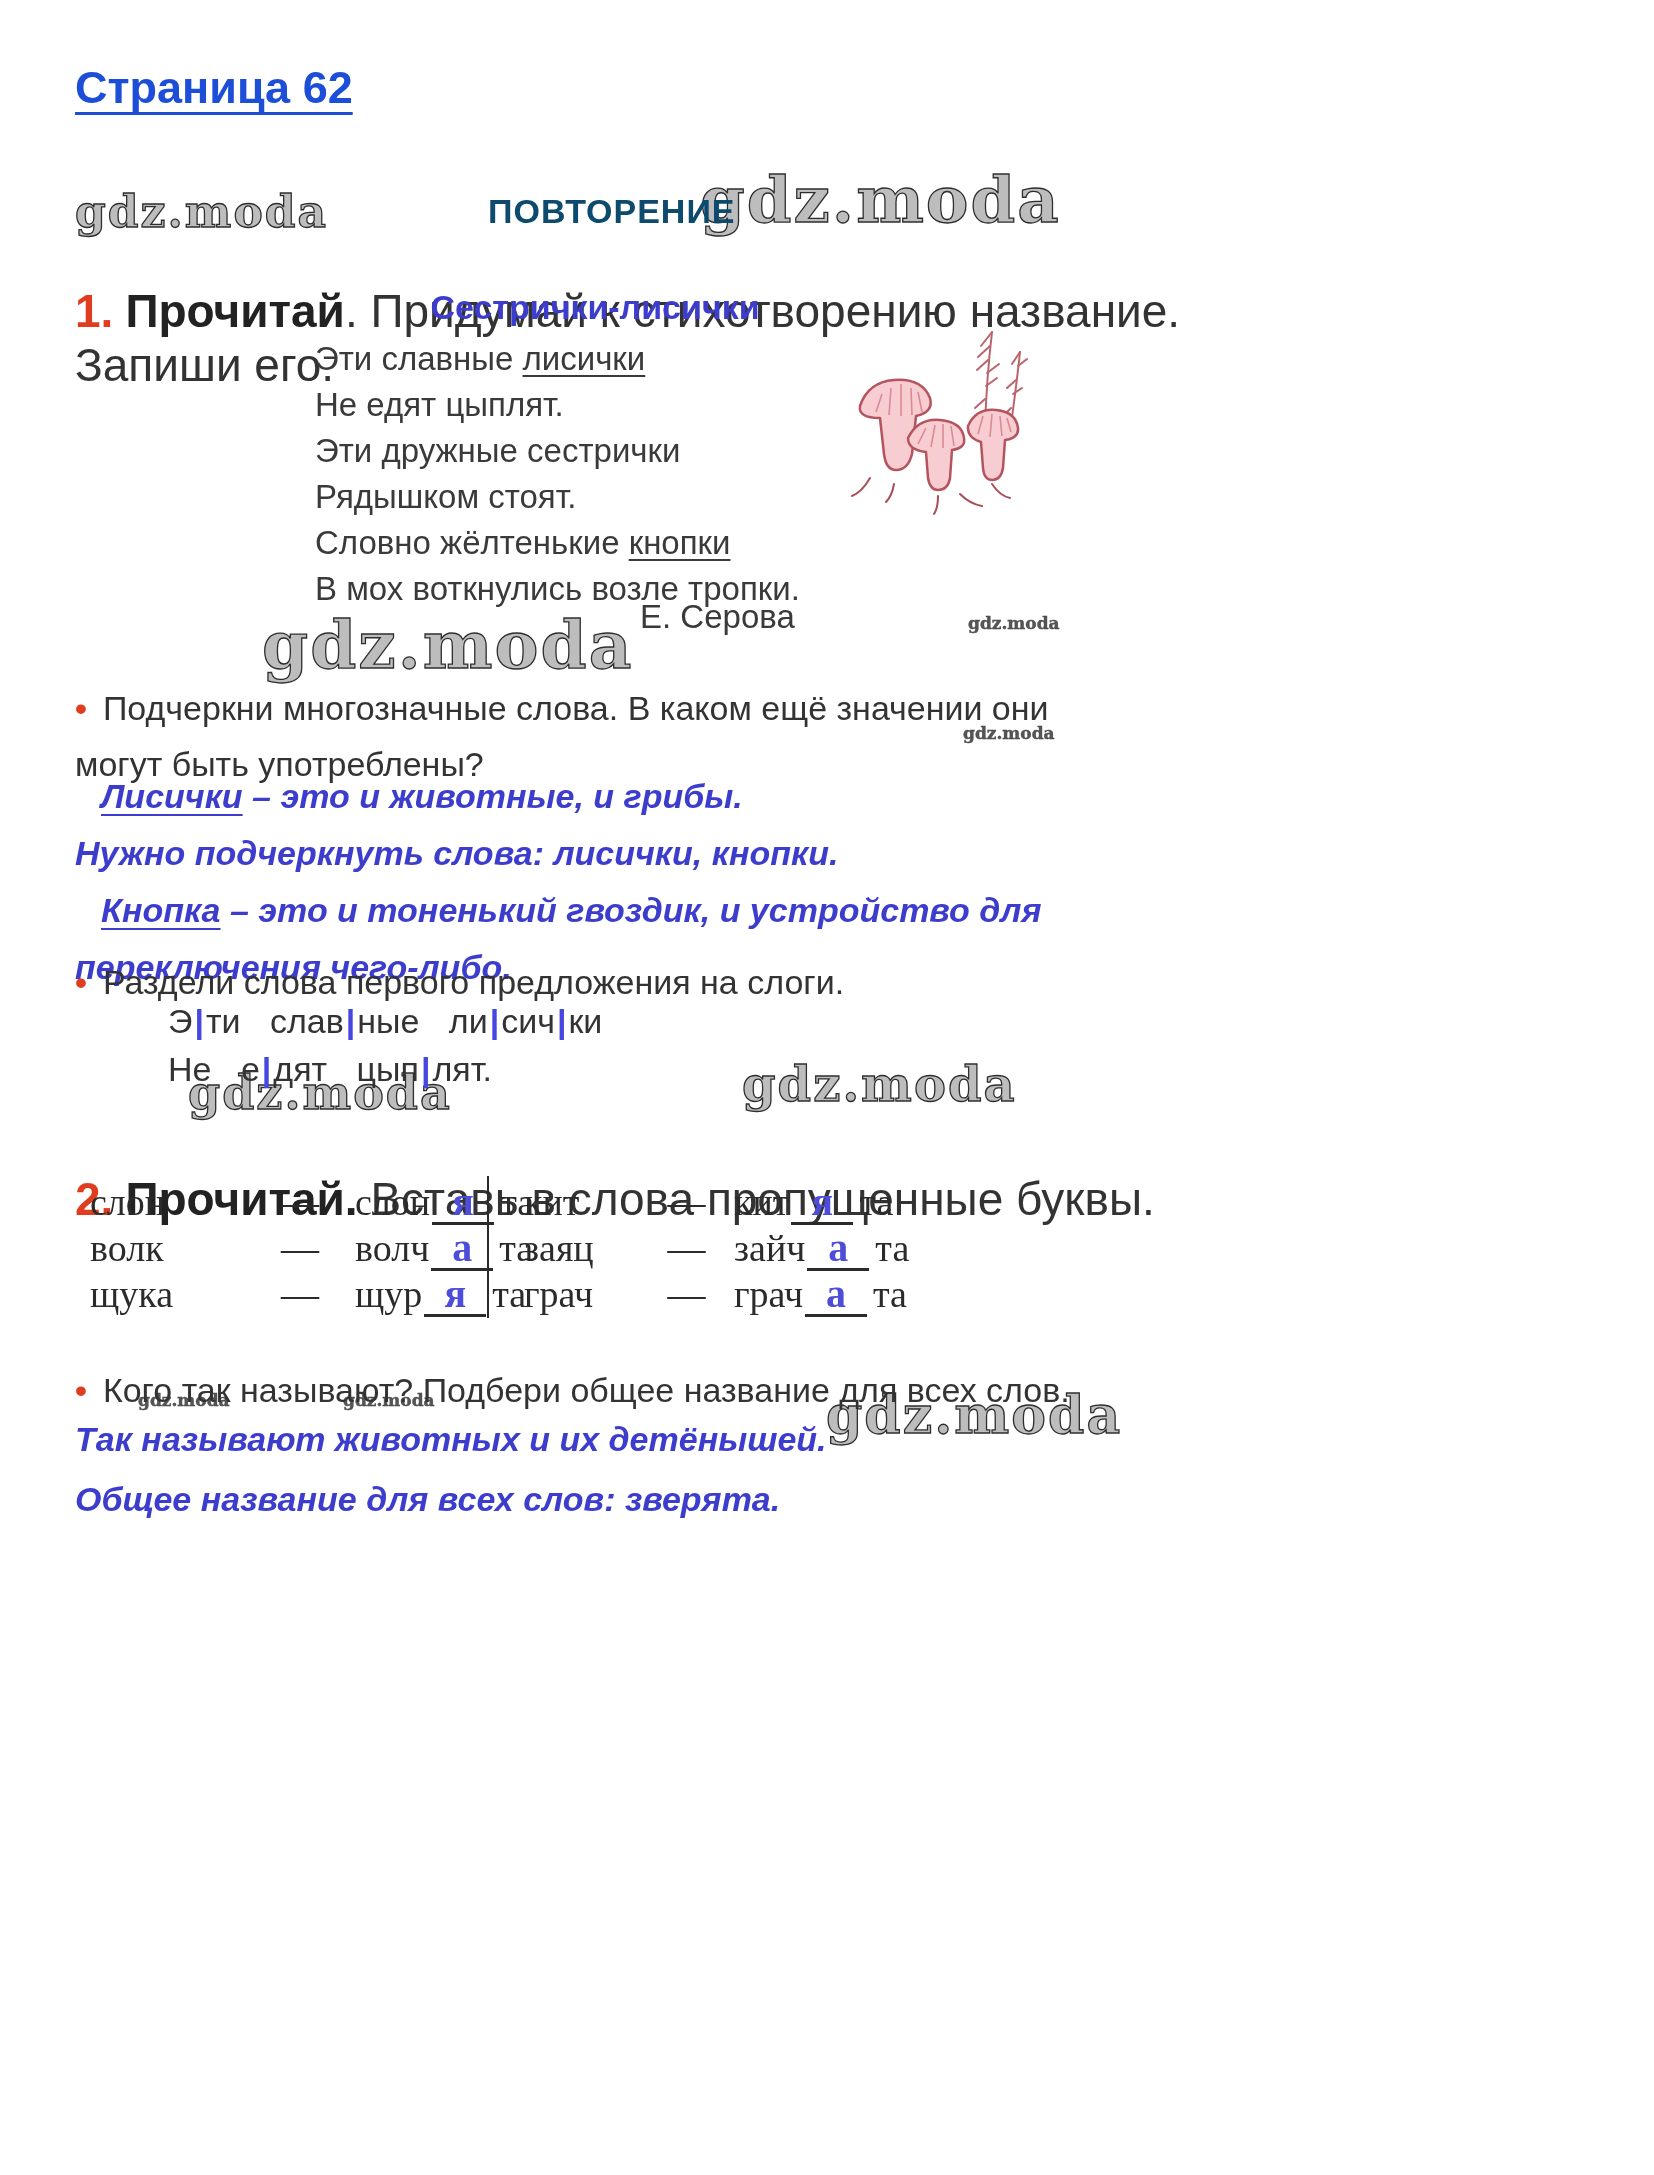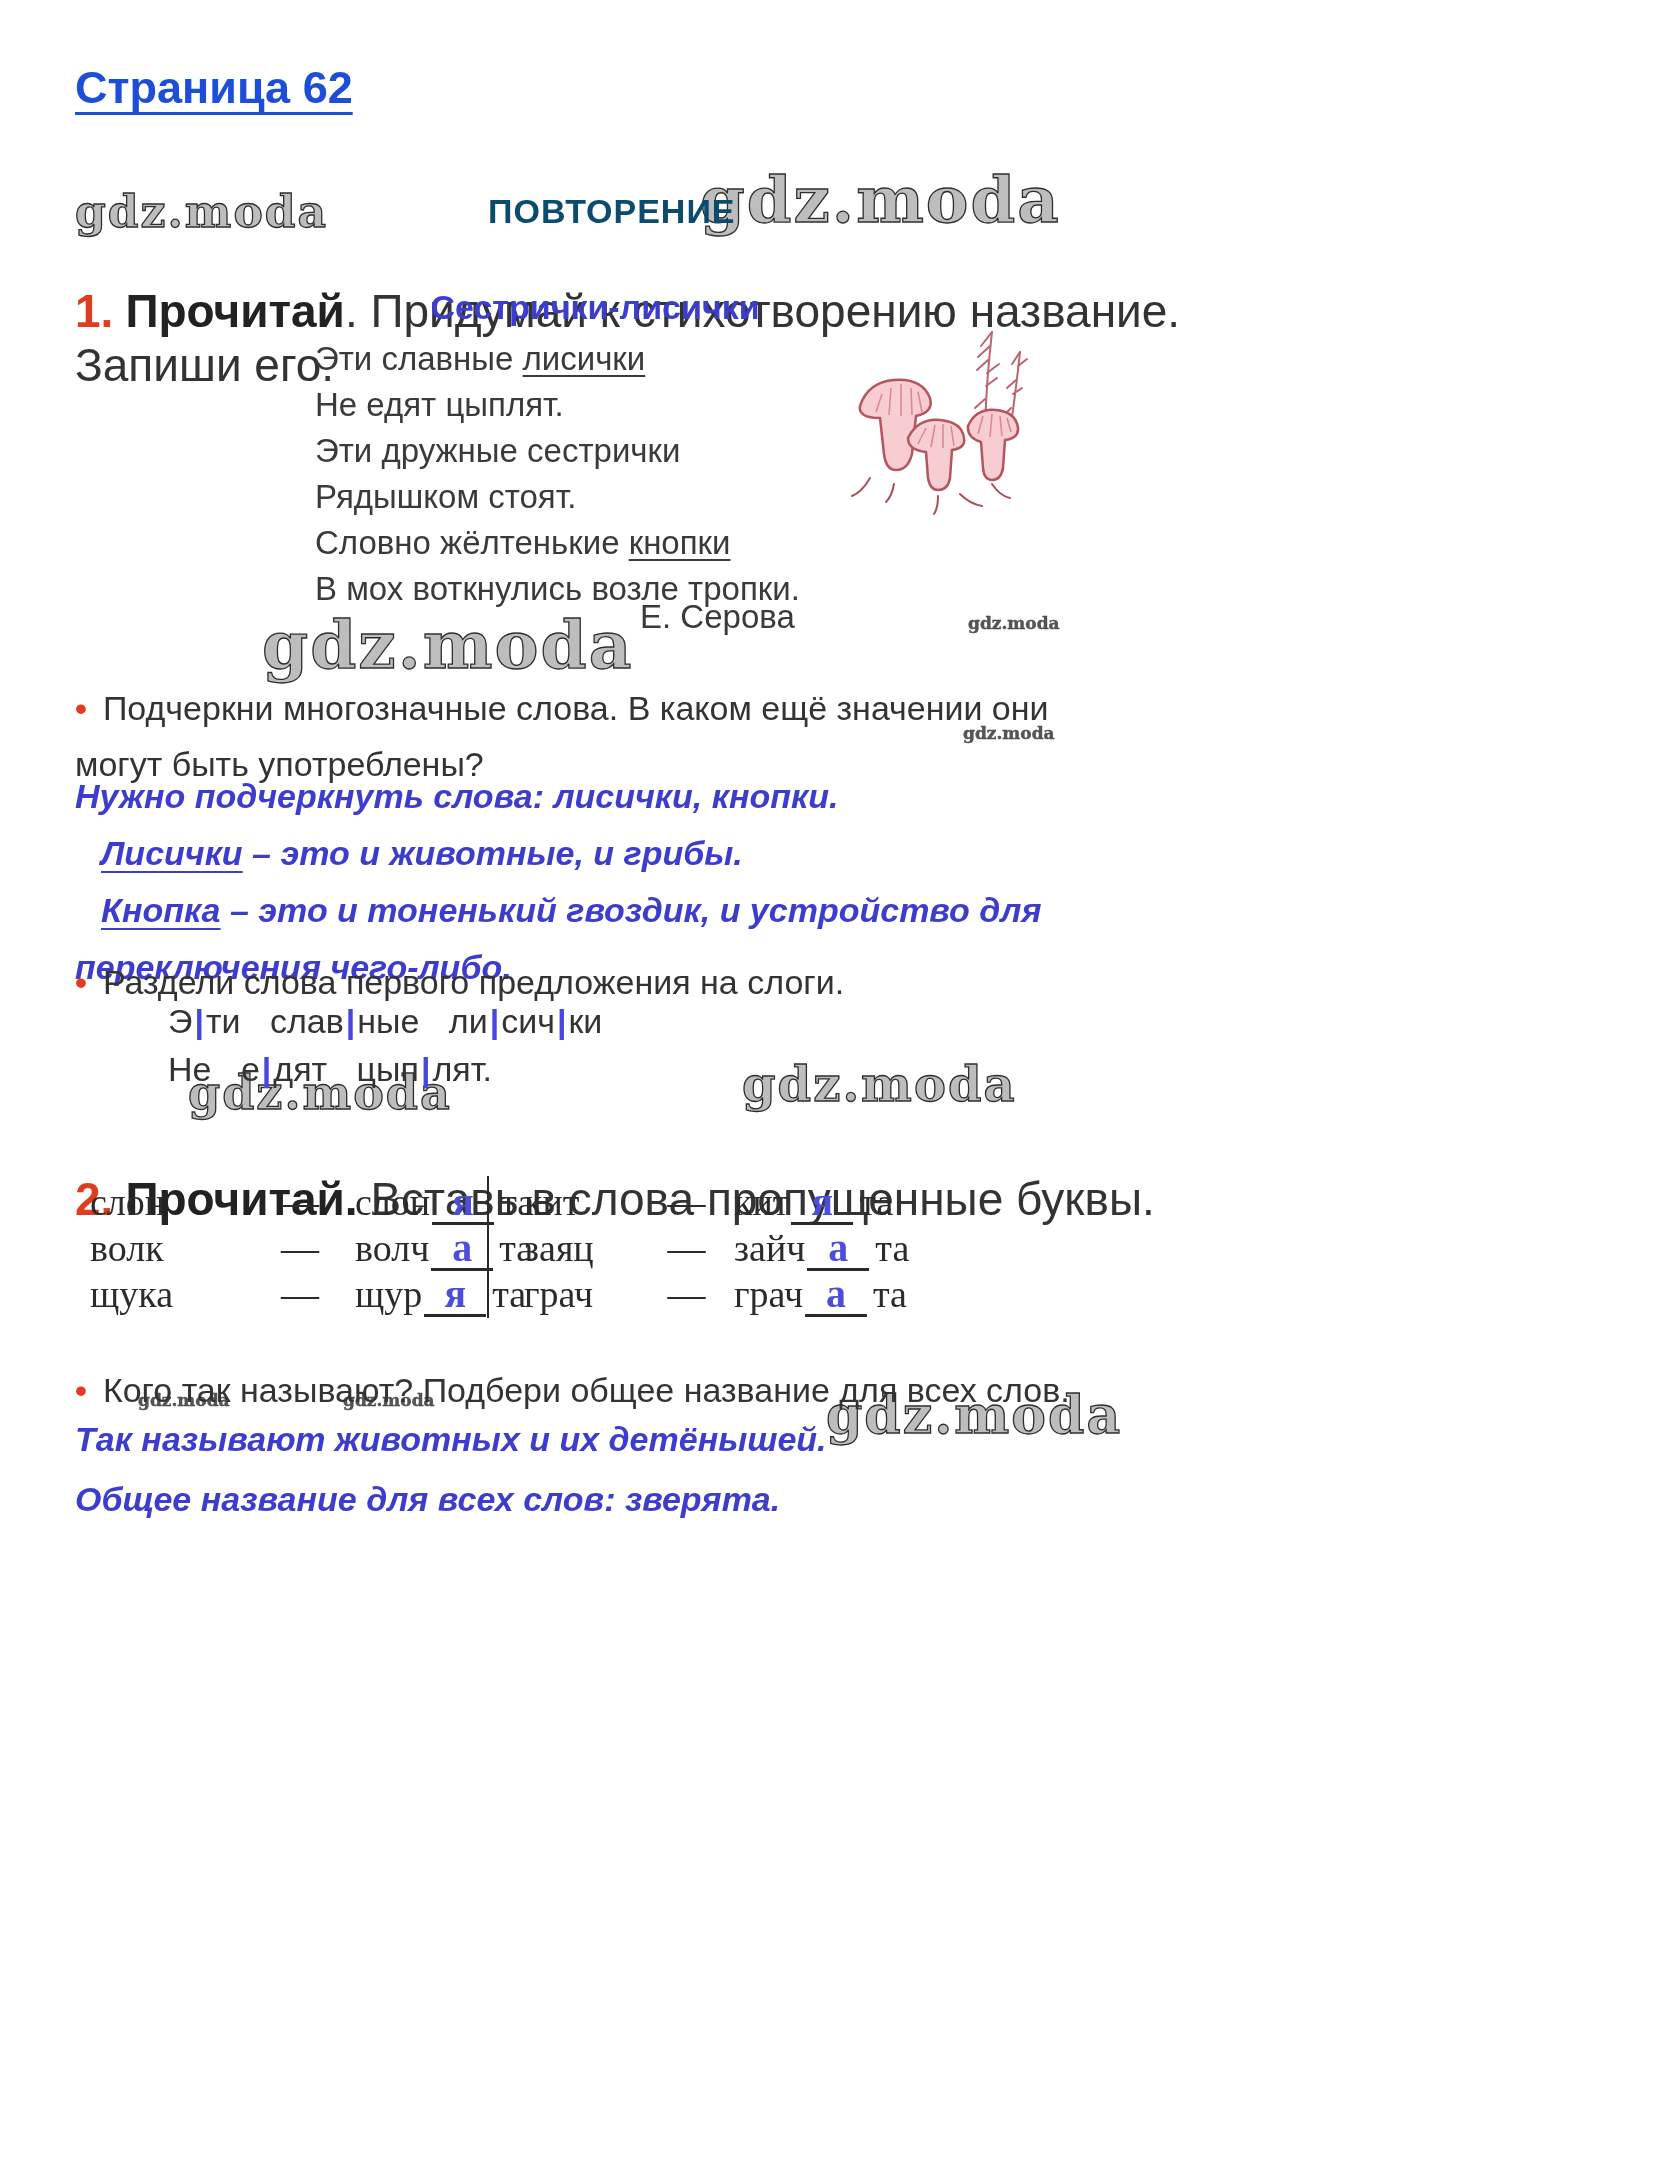--- a/index.html
+++ b/index.html
@@ -108,22 +108,22 @@
       </g>
       <g stroke="#a84e58" stroke-width="2" fill="none" stroke-linecap="round">
         <path d="M28 152 q-8 14 -18 18 M52 158 q-2 12 -8 18 M118 168 q10 10 22 12 M150 158 q8 12 18 14 M96 170 q0 12 -4 18"></path>
       </g>
     </svg>
   </div>
 
   <p class="task" style="top:680px;"><span class="bullet">•</span><span>Подчеркни многозначные слова. В каком ещё значении они могут быть употреблены?</span></p>
 
   <div class="blue-block">
+    <p class="blue indent"><span class="u">Лисички</span><span> – это и животные, и грибы.</span></p>
     <p class="blue">Нужно подчеркнуть слова: лисички, кнопки.</p>
-    <p class="blue indent"><span class="u">Лисички</span><span> – это и животные, и грибы.</span></p>
     <p class="blue indent"><span class="u">Кнопка</span><span> – это и тоненький гвоздик, и устройство для переключения чего-либо.</span></p>
   </div>
 
   <p class="task" style="top:954px;"><span class="bullet">•</span><span>Раздели слова первого предложения на слоги.</span></p>
 
   <div class="syl" style="top:1002px;">Э<span class="syl-bar">|</span>ти слав<span class="syl-bar">|</span>ные ли<span class="syl-bar">|</span>сич<span class="syl-bar">|</span>ки</div>
   <div class="syl" style="top:1050px;">Не е<span class="syl-bar">|</span>дят цып<span class="syl-bar">|</span>лят.</div>
 
   <p class="ex-line" style="top:1126px;"><span class="ex-num">2.</span><span class="ex-bold">Прочитай.</span><span> Вставь в слова пропущенные буквы.</span></p>
 

